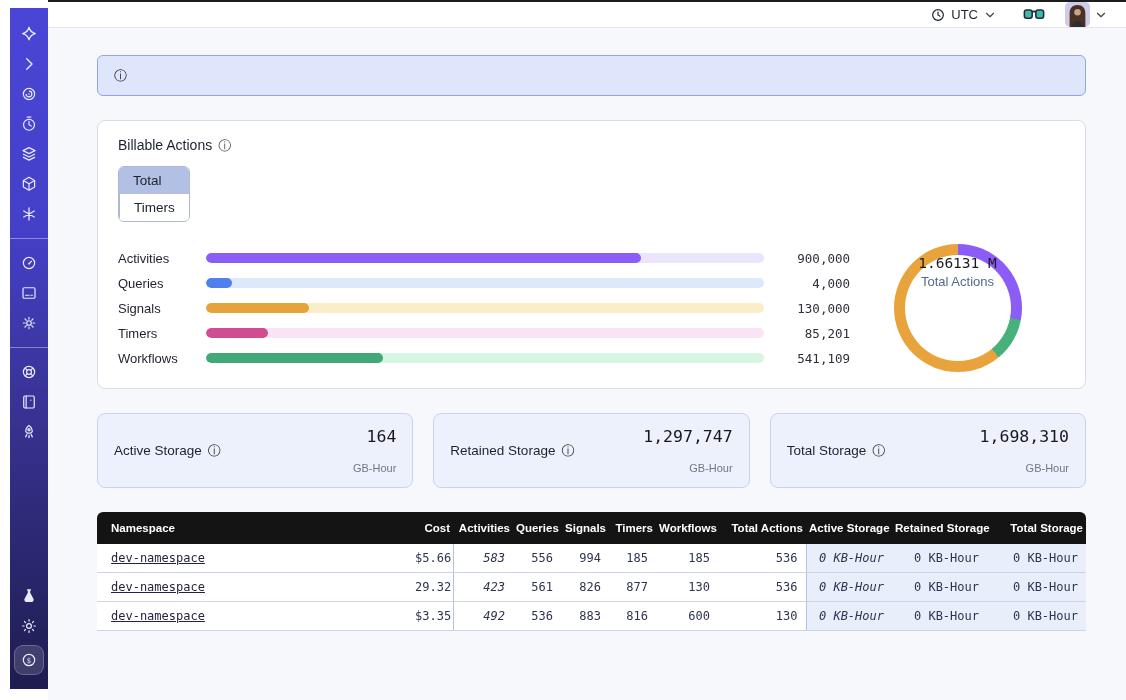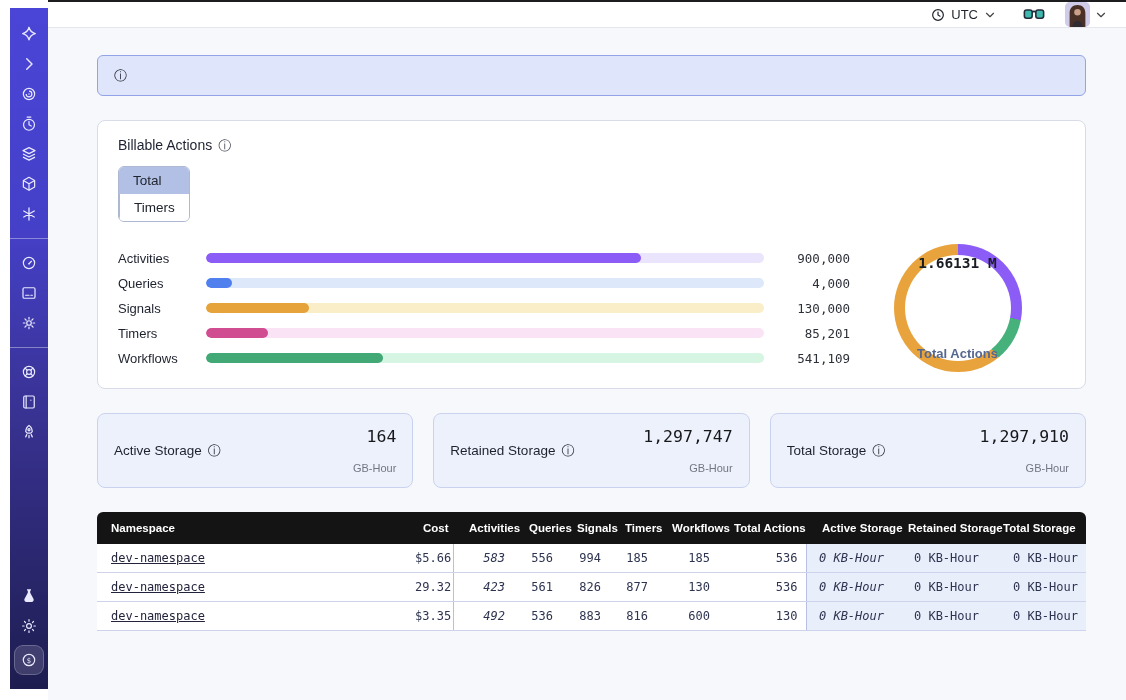--- a/index.html
+++ b/index.html
@@ -57,38 +57,38 @@
   .bar-row { display:flex; align-items:center; height:25px; }
   .bar-label { width:88px; font-size:13px; color:#1e222e; flex:none; }
   .bar-track { flex:1; height:10px; border-radius:5px; position:relative; overflow:hidden; }
   .bar-fill { position:absolute; left:0; top:0; bottom:0; border-radius:5px; }
   .bar-value { width:72px; flex:none; text-align:right; font-family:"DejaVu Sans Mono", monospace;
     font-size:12.5px; color:#2d3038; margin-left:14px; }
 
   .donut-zone { width:215px; flex:none; display:flex; justify-content:center; }
   .donut { width:128px; height:128px; border-radius:50%; position:relative; }
   .donut-hole { position:absolute; inset:11px; border-radius:50%; background:#fff;
-    display:flex; flex-direction:column; align-items:center; justify-content:space-between; gap:3px;font-weight:bold; }
+    display:flex; flex-direction:column; align-items:center; justify-content:flex-start; gap:3px; }
   .donut-value { font-family:"DejaVu Sans Mono", monospace; font-size:14.5px; color:#1b1d24; }
   .donut-label { font-size:13px; color:#55688f; }
 
   
   .storage-row { display:flex; gap:20px; margin-top:24px; }
   .storage-card { flex:1; background:#edf1fb; border:1px solid #c9d3f0; border-radius:8px;
     padding:13px 16px; display:flex; justify-content:space-between; align-items:center; }
   .storage-label { font-size:13.5px; color:#1d2130; display:flex; align-items:center; gap:6px; }
   .storage-right { text-align:right; }
   .storage-value { font-family:"DejaVu Sans Mono", monospace; font-size:16.5px; color:#17181c; }
   .storage-unit { font-size:11px; color:#707684; margin-top:16px; }
 
   
   .table-wrap { margin-top:24px; border-radius:6px 6px 0 0; overflow:hidden; }
   table { width:100%; border-collapse:collapse; table-layout:fixed; background:#fff; }
   thead th { background:#141414; color:#fff; font-size:11.5px; font-weight:700;
-    padding:10px 16px; white-space:nowrap; }
+    padding:10px 3px; white-space:nowrap; }
   th.l, td.l { text-align:left; padding-left:14px; }
   th.r, td.r { text-align:right; }
   td { font-family:"DejaVu Sans Mono", monospace; font-size:12px; color:#2e3450;
     padding:7px 8px; border-bottom:1px solid #ccd3ea; white-space:nowrap; overflow:hidden; }
   td.cost { padding-right:10px; }
   .div-l { border-left:1px solid #b7c0e4;font-style:italic; }
   td.store { background:#e9eefb; }
   .ns { color:#23243c; text-decoration:underline; cursor:pointer; }
 
   svg.ic { display:block; }
@@ -328,21 +328,21 @@
             <div class="storage-value">1,297,747</div>
             <div class="storage-unit">GB-Hour</div>
           </div>
         </div>
         <div class="storage-card">
           <div class="storage-label">
               <span>Total Storage</span>
               <span class="info-glyph">ⓘ</span>
             </div>
           <div class="storage-right">
-            <div class="storage-value">1,297,910</div>
+            <div class="storage-value">1,698,310</div>
             <div class="storage-unit">GB-Hour</div>
           </div>
         </div>
       </div>
 
       <div class="table-wrap">
         <table>
           <colgroup>
             <col style="width:310px">
               <col style="width:46px">

